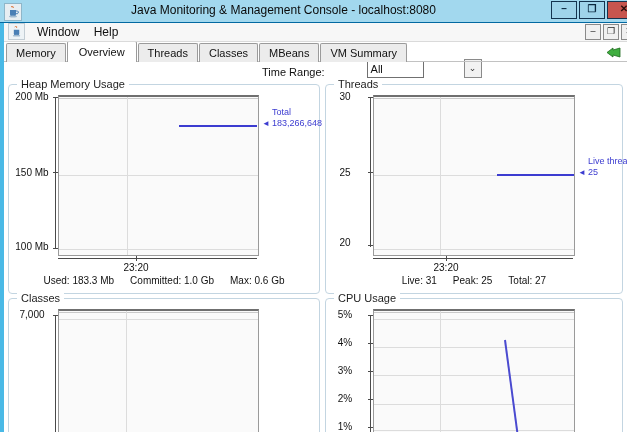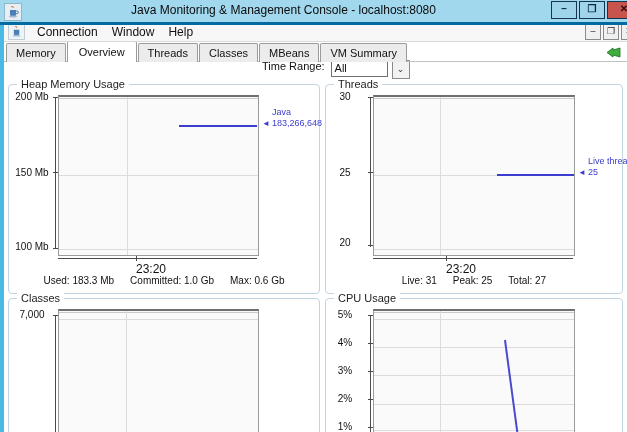--- a/index.html
+++ b/index.html
@@ -5,21 +5,21 @@
   html,body{margin:0;padding:0;}
   body{
     width:627px;height:432px;position:relative;overflow:hidden;
     font-family:"Liberation Sans", sans-serif;background:#ffffff;
     -webkit-font-smoothing:antialiased;
   }
   
   .frame-left{position:absolute;left:0;top:22px;bottom:0;width:4px;background:#49b9e6;z-index:50;}
   .titlebar{
     position:absolute;left:0;top:0;width:627px;height:22px;background:#a2d8ee;
-    border-bottom:3px solid #0369a1;z-index:60;
+    border-bottom:1px solid #0369a1;z-index:60;
   }
   .title-text{
     position:absolute;left:0;right:60px;top:3px;text-align:center;
     font-size:12px;color:#0a0a0a;white-space:nowrap;
   }
   .app-icon{
     position:absolute;left:4px;top:3px;width:16px;height:16px;background:#e8eef2;
     border:1px solid #8fb6c9;display:flex;align-items:center;justify-content:center;
   }
   .tb-btns{position:absolute;right:-14px;top:1px;display:flex;gap:2px;}
@@ -47,21 +47,21 @@
     font-size:11px;color:#111;background:#ececec;border:1px solid #9b9b9b;
     border-bottom:none;padding:3px 9px 3px 9px;margin-right:1px;position:relative;
     border-radius:2px 2px 0 0;
   }
   .tab.active{
     background:#ffffff;padding:4px 11px 4px 11px;z-index:5;
     box-shadow:0 2px 0 #ffffff;
   }
   .connect-icon{position:absolute;right:6px;top:4px;}
   
-  .timerange{position:absolute;left:262px;top:60px;height:18px;display:flex;align-items:flex-start;z-index:20;}
+  .timerange{position:absolute;left:262px;top:60px;height:18px;display:flex;align-items:flex-end;z-index:20;gap:36px;}
   .tr-label{font-size:11px;color:#111;margin-right:6px;}
   .tr-field{width:52px;height:15px;border:1px solid #707070;background:#fff;
     font-size:11px;color:#111;padding:0 0 0 3px;line-height:15px;}
   .tr-arrow{width:16px;height:17px;border:1px solid #8a8a8a;background:#f2f2f2;
     margin-left:4px;text-align:center;font-size:9px;line-height:16px;color:#333;}
   
   .panel{position:absolute;border:1px solid #c3d5e1;border-radius:4px;background:#fff;}
   .panel-title{position:absolute;top:-7px;left:8px;background:#fff;padding:0 4px;
     font-size:11px;color:#1d1d1d;line-height:12px;white-space:nowrap;}
   .ylabel{position:absolute;font-size:10px;color:#111;text-align:center;width:42px;white-space:nowrap;}
@@ -69,21 +69,21 @@
   .ytick{position:absolute;width:5px;height:1px;background:#4a4a4a;}
   .plot{position:absolute;background:#fafafa;border:1px solid #9a9a9a;border-top:2px solid #6f6f6f;}
   .topline{position:absolute;left:0;right:0;top:1px;height:1px;background:#c9c9c9;}
   .vgrid{position:absolute;top:0;bottom:0;width:1px;background:#dcdcdc;}
   .hgrid{position:absolute;left:0;right:0;height:1px;background:#dcdcdc;}
   .dataline{position:absolute;height:2px;background:#3c3cd0;}
   .marker{position:absolute;color:#3c3cd0;font-size:8px;line-height:8px;}
   .series-label{position:absolute;color:#3c3cd0;font-size:9px;line-height:11px;white-space:nowrap;}
   .xaxis{position:absolute;height:1px;background:#4a4a4a;}
   .xtick{position:absolute;width:1px;height:5px;background:#4a4a4a;top:-2px;}
-  .xlabel{position:absolute;font-size:12px;color:#111;text-align:right;width:60px;}
+  .xlabel{position:absolute;font-size:10px;color:#111;text-align:center;width:60px;}
   .status{position:absolute;left:0;right:0;text-align:center;font-size:10px;color:#111;white-space:nowrap;}
   .status span{margin:0 8px;}
   .cpu-svg{position:absolute;overflow:visible;}
 </style>
 </head>
 <body>
 
 <div class="titlebar">
   <div class="app-icon">
     <svg width="11" height="12" viewBox="0 0 11 12">
@@ -104,21 +104,20 @@
 <div class="frame-left"></div>
 
 <div class="menubar">
   <div class="menu-java-icon">
     <svg width="10" height="11" viewBox="0 0 11 12">
       <path d="M3 1c1-1 3-1 2 1" stroke="#d86a2a" fill="none" stroke-width="1"></path>
       <path d="M2 4h6v4a3 3 0 0 1-6 0z" fill="#4a7fb5"></path>
       <ellipse cx="5" cy="10.6" rx="4" ry="1" fill="#9fb9d0"></ellipse>
     </svg>
   </div>
-  <div class="menu-item">Connection</div>
   <div class="menu-item">Window</div>
   <div class="menu-item">Help</div>
   <div class="mdi-btns">
     <div class="mdi-btn">–</div>
     <div class="mdi-btn">❐</div>
     <div class="mdi-btn">✕</div>
   </div>
 </div>
 
 <div class="tabbar">
@@ -158,21 +157,21 @@
   <div class="plot" style="left:49px;top:10px;width:199px;height:158px;">
     <div class="topline"></div>
     <div class="vgrid" style="left:68px;"></div>
     <div class="hgrid" style="top:78px;"></div>
     <div class="hgrid" style="top:152px;"></div>
     <div class="dataline" style="left:120px;top:28px;width:78px;"></div>
   </div>
 
   <div class="marker" style="left:253px;top:35px;">◄</div>
   <div class="series-label" style="left:263px;top:22px;">
-    <div>Java</div>
+    <div>Total</div>
     <div>183,266,648</div>
   </div>
 
   <div class="xaxis" style="left:49px;top:173px;width:199px;">
     <div class="xtick" style="left:78px;"></div>
   </div>
   <div class="xlabel" style="left:97px;top:177px;">23:20</div>
 
   <div class="status" style="top:190px;">
     <span>Used: 183.3 Mb</span><span>Committed: 1.0 Gb</span><span>Max: 0.6 Gb</span>

